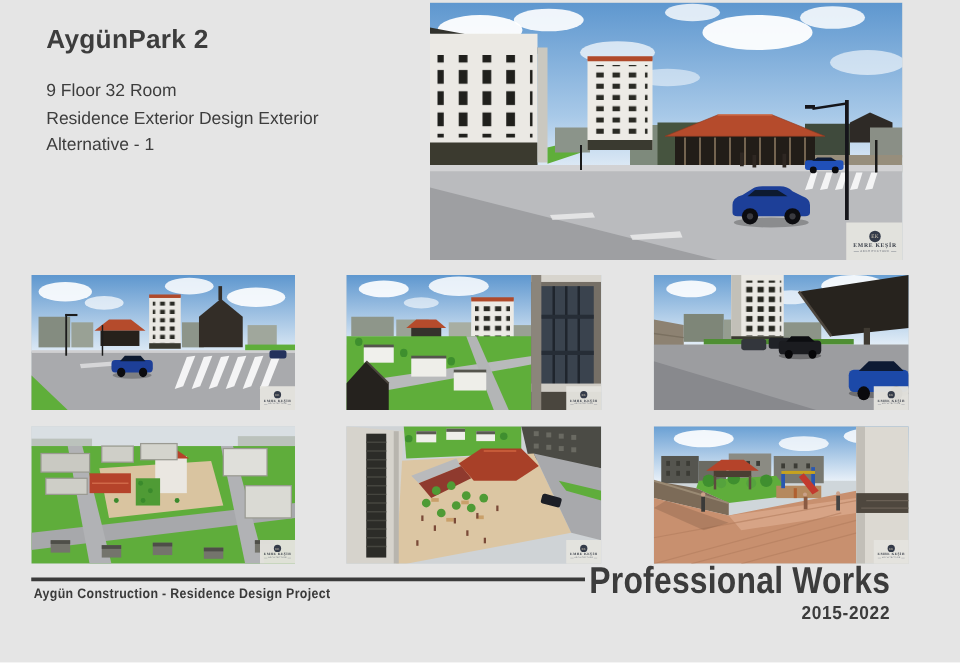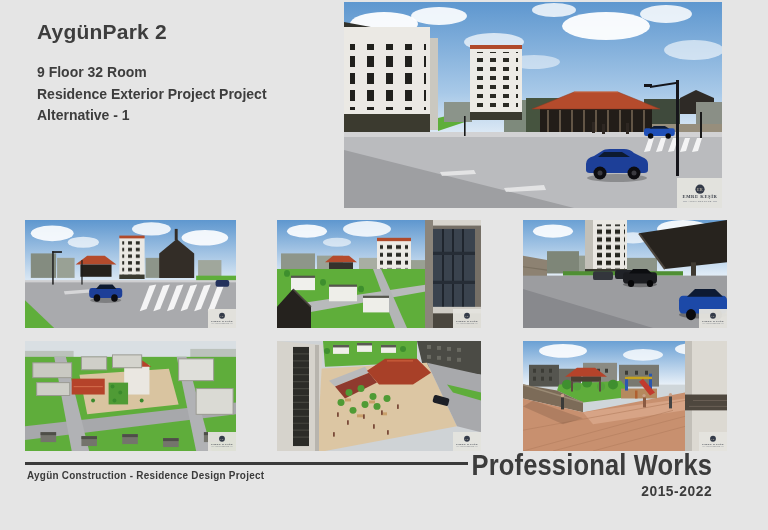--- a/index.html
+++ b/index.html
@@ -1,19 +1,19 @@
 <!DOCTYPE html>
 <html><head>
 <meta charset="utf-8">
 <style>
   html,body{margin:0;padding:0;background:#ffffff;}
   .slide{position:relative;width:768px;height:530px;background:#e5e5e5;overflow:hidden;
          font-family:"Liberation Sans",sans-serif;color:#3d3d3d;}
   .title{position:absolute;left:37px;top:20px;font-size:21px;font-weight:bold;letter-spacing:.2px;}
-  .subtitle{position:absolute;left:37px;top:62px;font-size:14px;font-weight:bold;line-height:21.5px;}
+  .subtitle{position:absolute;left:37px;top:62px;font-size:14px;font-weight:normal;line-height:21.5px;}
   .subtitle span{display:block;white-space:nowrap;}
   .fig{position:absolute;overflow:hidden;background:#cfd6da;}
   .fig svg{display:block;width:100%;height:100%;}
   
   .wm{position:absolute;right:0;bottom:0;background:rgba(228,227,222,.96);
       display:flex;align-items:center;justify-content:center;overflow:hidden;}
   .wm-lg{width:45px;height:30px;}
   .wm-sm{width:28px;height:19px;}
   .wm-inner{display:flex;flex-direction:column;align-items:center;gap:1px;width:92px;flex:none;}
   .wm-lg .wm-inner{transform:scale(.46);}
@@ -36,21 +36,21 @@
            transform:scaleX(.92);transform-origin:right center;white-space:nowrap;letter-spacing:.6px;}
 </style>
 </head>
 <body>
 
 <div class="slide">
 
   <div class="title">AygünPark 2</div>
   <div class="subtitle">
     <span>9 Floor 32 Room</span>
-    <span>Residence Exterior Project Project</span>
+    <span>Residence Exterior Design Exterior</span>
     <span>Alternative - 1</span>
   </div>
 
   <div class="fig" style="left:344px;top:2px;width:378px;height:206px;">
     <svg viewBox="0 0 378 206" xmlns="http://www.w3.org/2000/svg">
       <defs>
         <linearGradient id="gH" x1="0" y1="0" x2="0" y2="1">
           <stop offset="0" stop-color="#5e97cf"></stop>
             <stop offset=".65" stop-color="#a8c9e8"></stop>
             <stop offset="1" stop-color="#e8f0f8"></stop>

